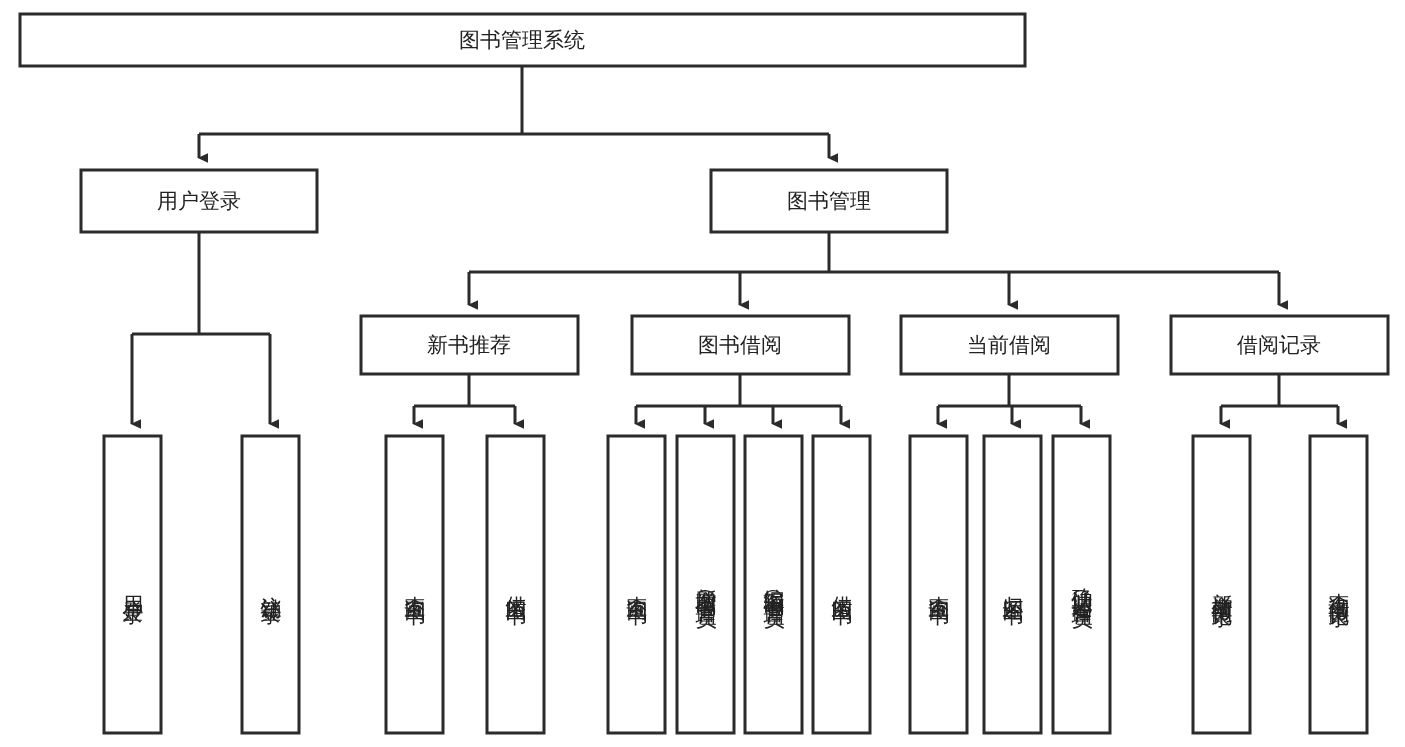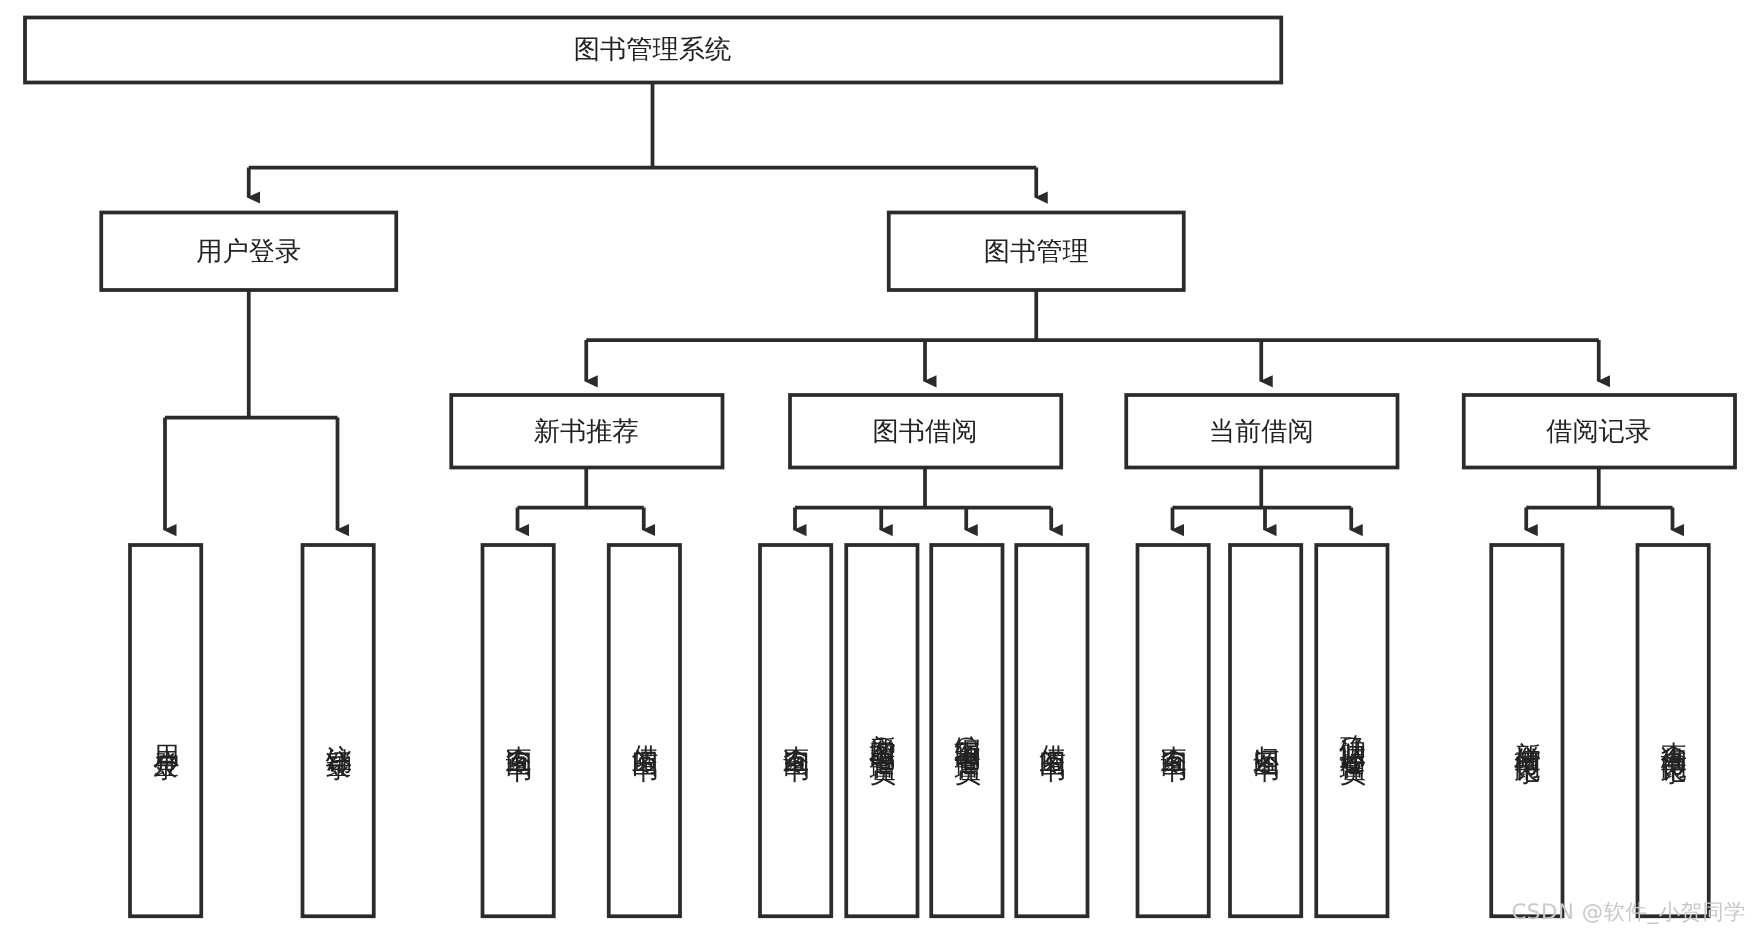--- a/index.html
+++ b/index.html
@@ -184,15 +184,14 @@
   <div class="node-label-v" style="left:608px;  top:436px; width:57px; height:297px;">查询图书</div>
   <div class="node-label-v" style="left:677px;  top:436px; width:57px; height:297px;">新增图书（管理员）</div>
   <div class="node-label-v" style="left:745px;  top:436px; width:57px; height:297px;">编辑图书（管理员）</div>
   <div class="node-label-v" style="left:813px;  top:436px; width:57px; height:297px;">借阅图书</div>
   <div class="node-label-v" style="left:910px;  top:436px; width:57px; height:297px;">查询图书</div>
   <div class="node-label-v" style="left:984px;  top:436px; width:57px; height:297px;">归还图书</div>
   <div class="node-label-v" style="left:1053px; top:436px; width:57px; height:297px;">确认归还（管理员）</div>
   <div class="node-label-v" style="left:1193px; top:436px; width:57px; height:297px;">新增借阅记录</div>
   <div class="node-label-v" style="left:1310px; top:436px; width:57px; height:297px;">查询借阅记录</div>
 
-  <div class="watermark">CSDN @软件_小贺同学</div>
 
 </div>
 
 </body></html>

